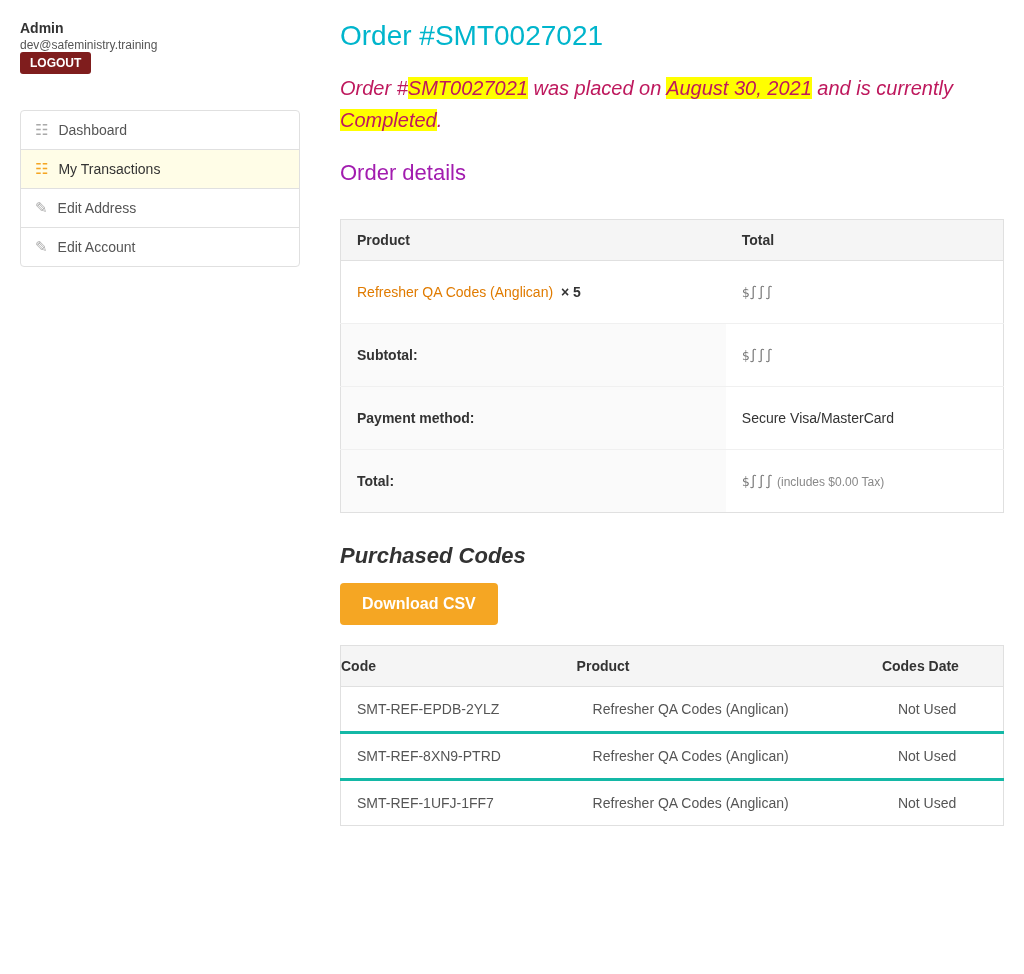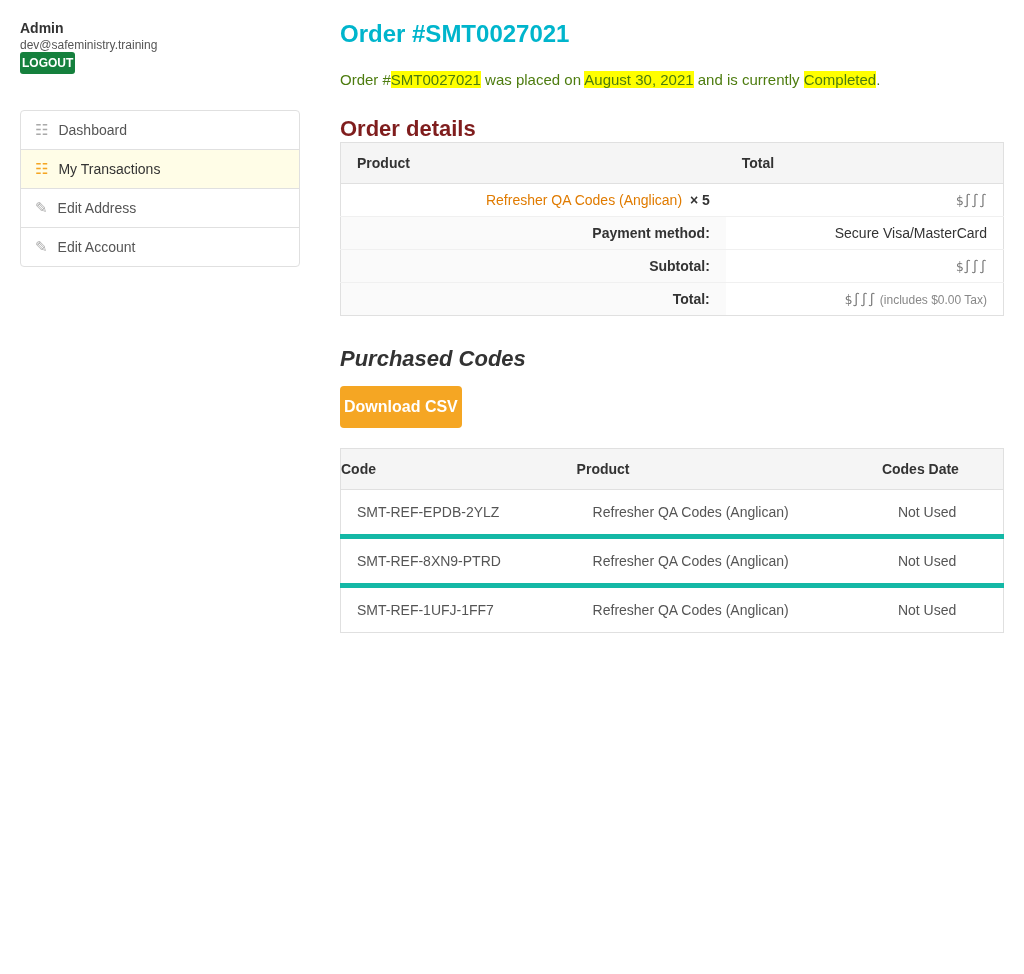--- a/index.html
+++ b/index.html
@@ -23,24 +23,24 @@
       font-weight: bold;
       font-size: 14px;
       color: #333;
       margin-bottom: 2px;
     }
     .sidebar-user-email {
       font-size: 12px;
       color: #555;
     }
     .logout-btn {
-      background: #15803d;
+      background: #7f1d1d;
       color: #fff;
       border: none;
-      padding: 4px 2px;
+      padding: 4px 10px;
       font-size: 12px;
       border-radius: 3px;
       cursor: pointer;
       text-transform: uppercase;
       font-weight: bold;
       margin-bottom: 20px;
       display: inline-block;
     }
     .sidebar-nav {
       border: 1px solid #e0e0e0;
@@ -70,69 +70,69 @@
       color: #aaa;
     }
     .sidebar-nav-item.active .nav-icon {
       color: #f5a623;
     }
     .main-content {
       flex: 1;
       padding-left: 20px;
     }
     .page-title {
-      font-size: 24px;
-      font-weight: bold;
+      font-size: 28px;
+      font-weight: normal;
       color: #00b5cc;
       margin-bottom: 20px;
     }
     .order-summary-text {
-      font-size: 15px;
-      color: #4d7c0f;
+      font-size: 20px;
+      color: #be185d;
       margin-bottom: 24px;
       line-height: 1.6;
+      font-style: italic;
     }
     .order-summary-text .highlight-order {
       background: #ffff00;
       font-weight: normal;
     }
     .order-summary-text .highlight-date {
       background: #ffff00;
       font-weight: normal;
     }
     .order-summary-text .highlight-status {
       background: #ffff00;
       font-weight: normal;
     }
     .section-title {
       font-size: 22px;
-      font-weight: bold;
-      color: #7f1d1d;
-      margin-bottom: 0;
+      font-weight: normal;
+      color: #a21caf;
+      margin-bottom: 33px;
     }
     .order-table {
       width: 100%;
       border-collapse: collapse;
       border: 1px solid #e0e0e0;
       margin-bottom: 30px;
     }
     .order-table th {
       background: #f5f5f5;
       padding: 12px 16px;
       text-align: left;
       font-weight: bold;
       color: #333;
       border-bottom: 1px solid #e0e0e0;
     }
     .order-table td {
-      padding: 8px 16px;
+      padding: 23px 16px;
       border-bottom: 1px solid #f0f0f0;
       color: #333;
       vertical-align: top;
-      text-align: right;
     }
     .order-table tr:last-child td {
       border-bottom: none;
     }
     .order-table .label-cell {
       font-weight: bold;
       background: #fafafa;
     }
     .product-link {
       color: #e07b00;
@@ -151,21 +151,21 @@
       font-size: 22px;
       font-weight: bold;
       color: #333;
       margin-bottom: 14px;
       font-style: italic;
     }
     .download-csv-btn {
       background: #f5a623;
       color: #fff;
       border: none;
-      padding: 12px 4px;
+      padding: 12px 22px;
       font-size: 16px;
       font-weight: bold;
       border-radius: 4px;
       cursor: pointer;
       margin-bottom: 20px;
       display: inline-block;
     }
     .codes-table {
       width: 100%;
       border-collapse: collapse;
@@ -174,21 +174,21 @@
     .codes-table th {
       background: #f5f5f5;
       padding: 12px 0;
       text-align: left;
       font-weight: bold;
       color: #333;
       border-bottom: 1px solid #e0e0e0;
     }
     .codes-table td {
       padding: 14px 16px;
-      border-bottom: 5px solid #14b8a6;
+      border-bottom: 3px solid #14b8a6;
       color: #555;
       font-size: 14px;
     }
     .codes-table tr:last-child td {
       border-bottom: none;
       margin-left: 40px;
     }
     .not-used {
       color: #999;
     }
@@ -252,26 +252,26 @@
         <tr>
           <td>
             <a class="product-link">
               <span>Refresher QA Codes (Anglican)</span>
             </a>
             <span style="font-weight:bold;margin-left:4px;">× 5</span>
           </td>
           <td><span class="price-text">$∫∫∫</span></td>
         </tr>
         <tr>
+          <td class="label-cell"><strong>Subtotal:</strong></td>
+          <td><span class="price-text">$∫∫∫</span></td>
+        </tr>
+        <tr>
           <td class="label-cell"><strong>Payment method:</strong></td>
           <td>Secure Visa/MasterCard</td>
-        </tr>
-        <tr>
-          <td class="label-cell"><strong>Subtotal:</strong></td>
-          <td><span class="price-text">$∫∫∫</span></td>
         </tr>
         <tr>
           <td class="label-cell"><strong>Total:</strong></td>
           <td>
             <span class="price-text">$∫∫∫</span>
             <span class="total-note">(includes $0.00 Tax)</span>
           </td>
         </tr>
       </tbody>
     </table>

